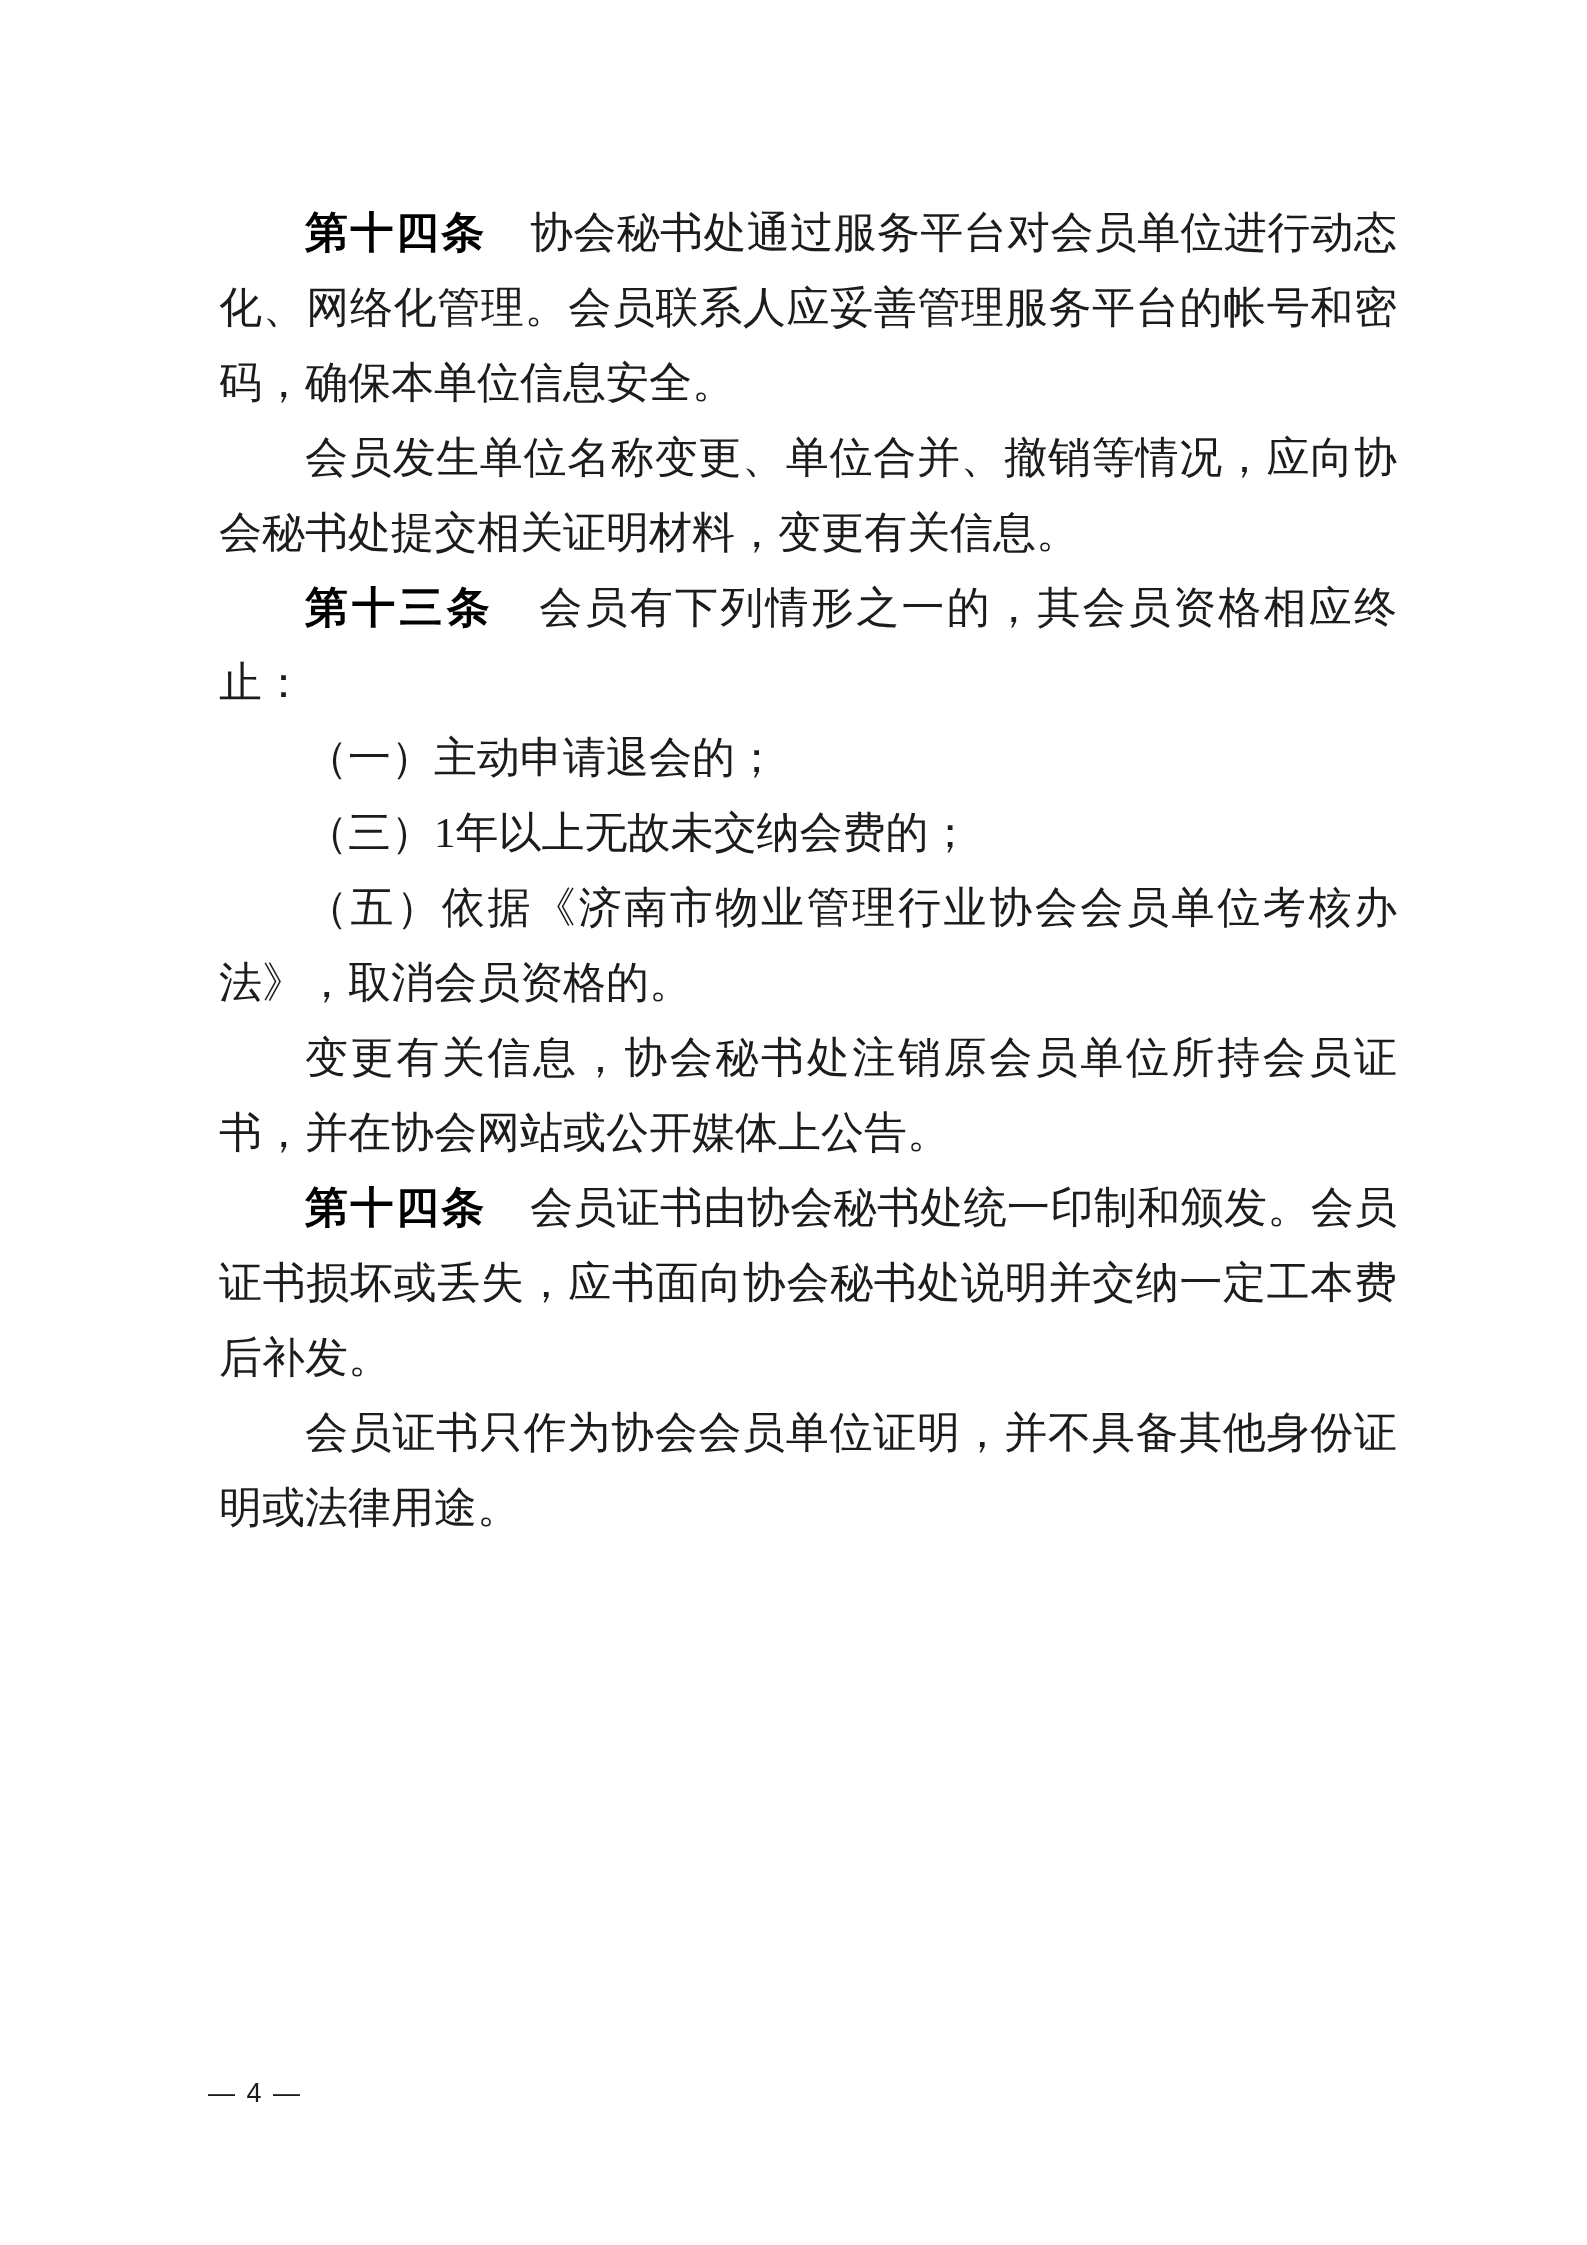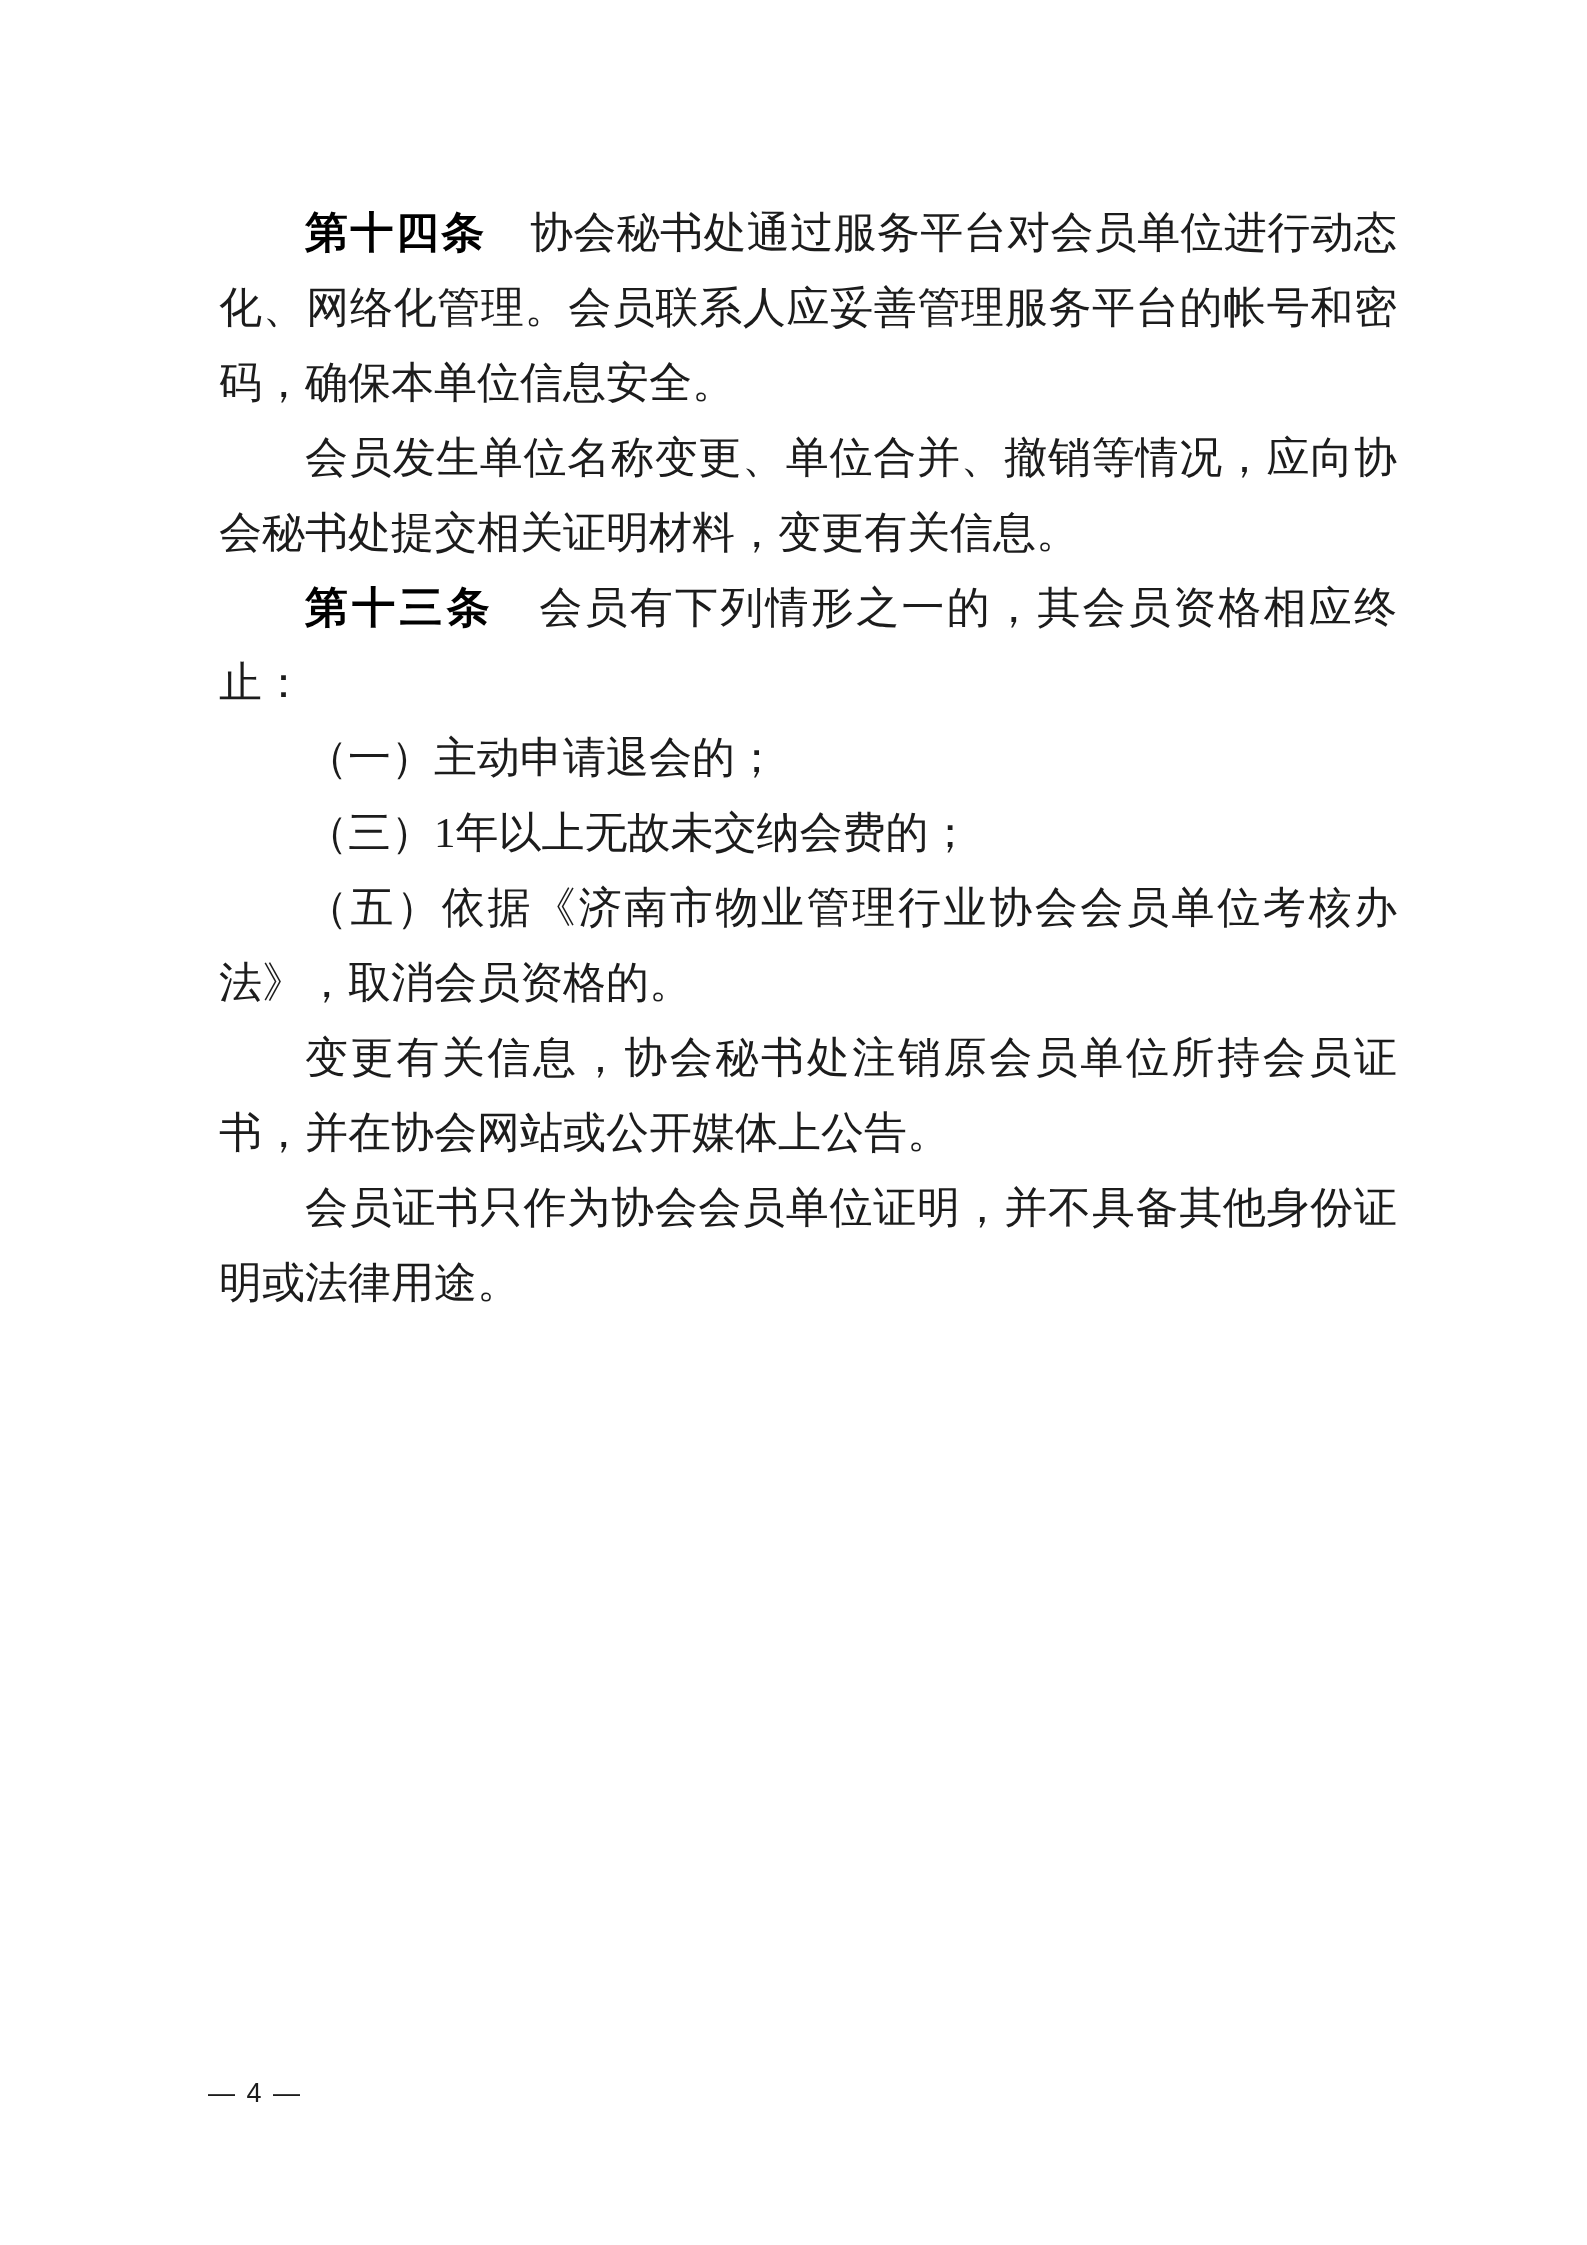--- a/index.html
+++ b/index.html
@@ -52,18 +52,19 @@
 
 <div class="page">
   <div class="doc-body" id="doc-body">
       <p class="para"><span class="article-num">第十四条</span><span>　协会秘书处通过服务平台对会员单位进行动态化、网络化管理。会员联系人应妥善管理服务平台的帐号和密码，确保本单位信息安全。</span></p>
       <p class="para">会员发生单位名称变更、单位合并、撤销等情况，应向协会秘书处提交相关证明材料，变更有关信息。</p>
       <p class="para"><span class="article-num">第十三条</span><span>　会员有下列情形之一的，其会员资格相应终止：</span></p>
       <p class="para">（一）主动申请退会的；</p>
       <p class="para">（三）1年以上无故未交纳会费的；</p>
       <p class="para">（五）依据《济南市物业管理行业协会会员单位考核办法》，取消会员资格的。</p>
       <p class="para">变更有关信息，协会秘书处注销原会员单位所持会员证书，并在协会网站或公开媒体上公告。</p>
+      <p class="para"><span class="article-num">第十四条</span><span>　会员证书由协会秘书处统一印制和颁发。会员证书损坏或丢失，应书面向协会秘书处说明并交纳一定工本费后补发。</span></p>
       <p class="para">会员证书只作为协会会员单位证明，并不具备其他身份证明或法律用途。</p>
     </div>
   <div class="footer">
     <span>— 4 —</span>
   </div>
 </div>
 
 </body></html>

